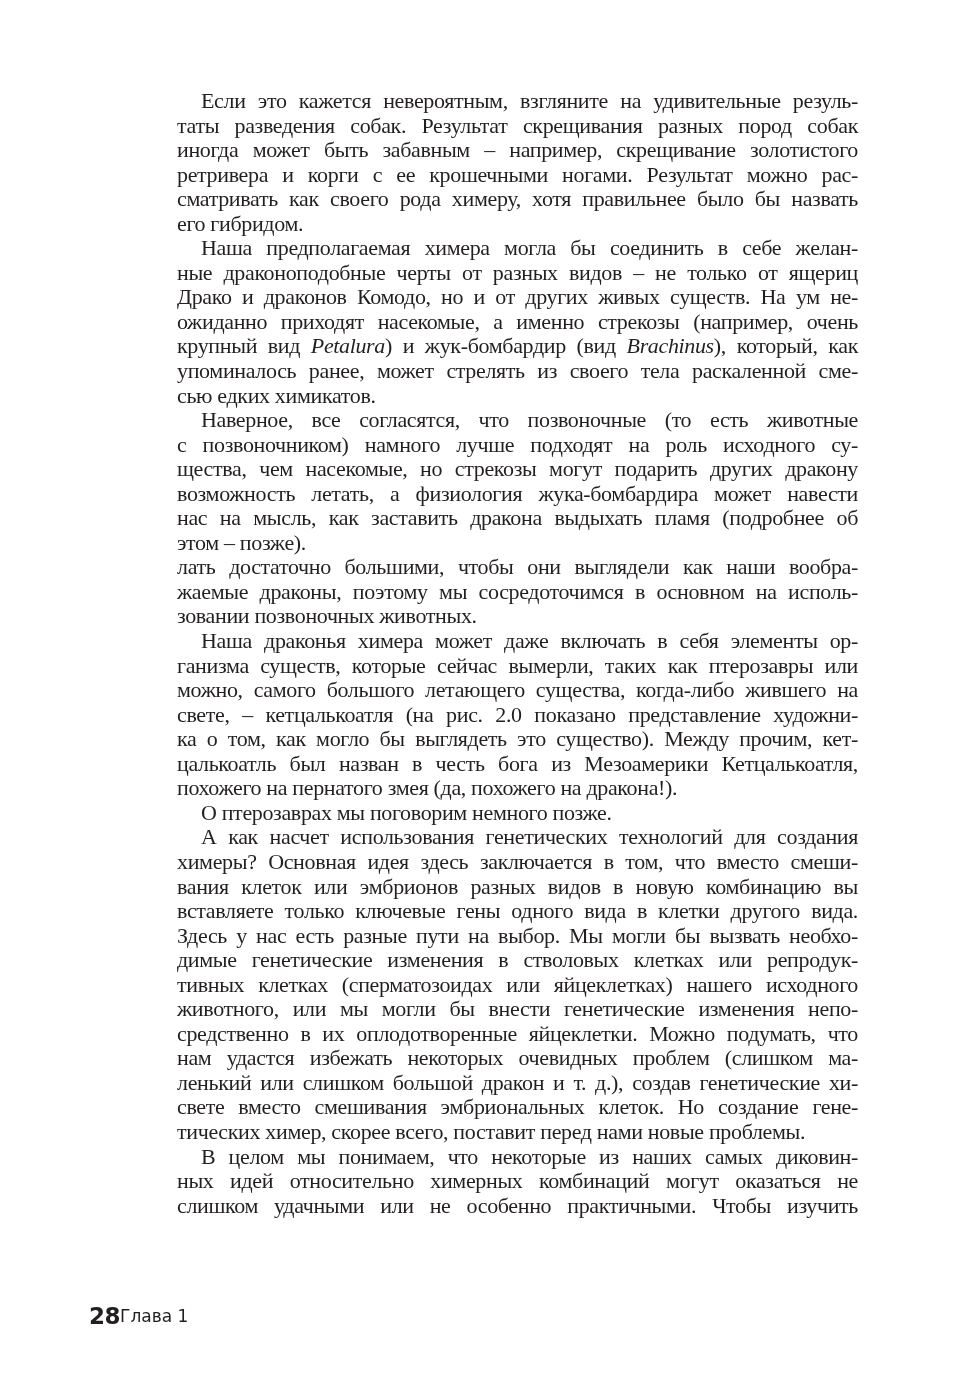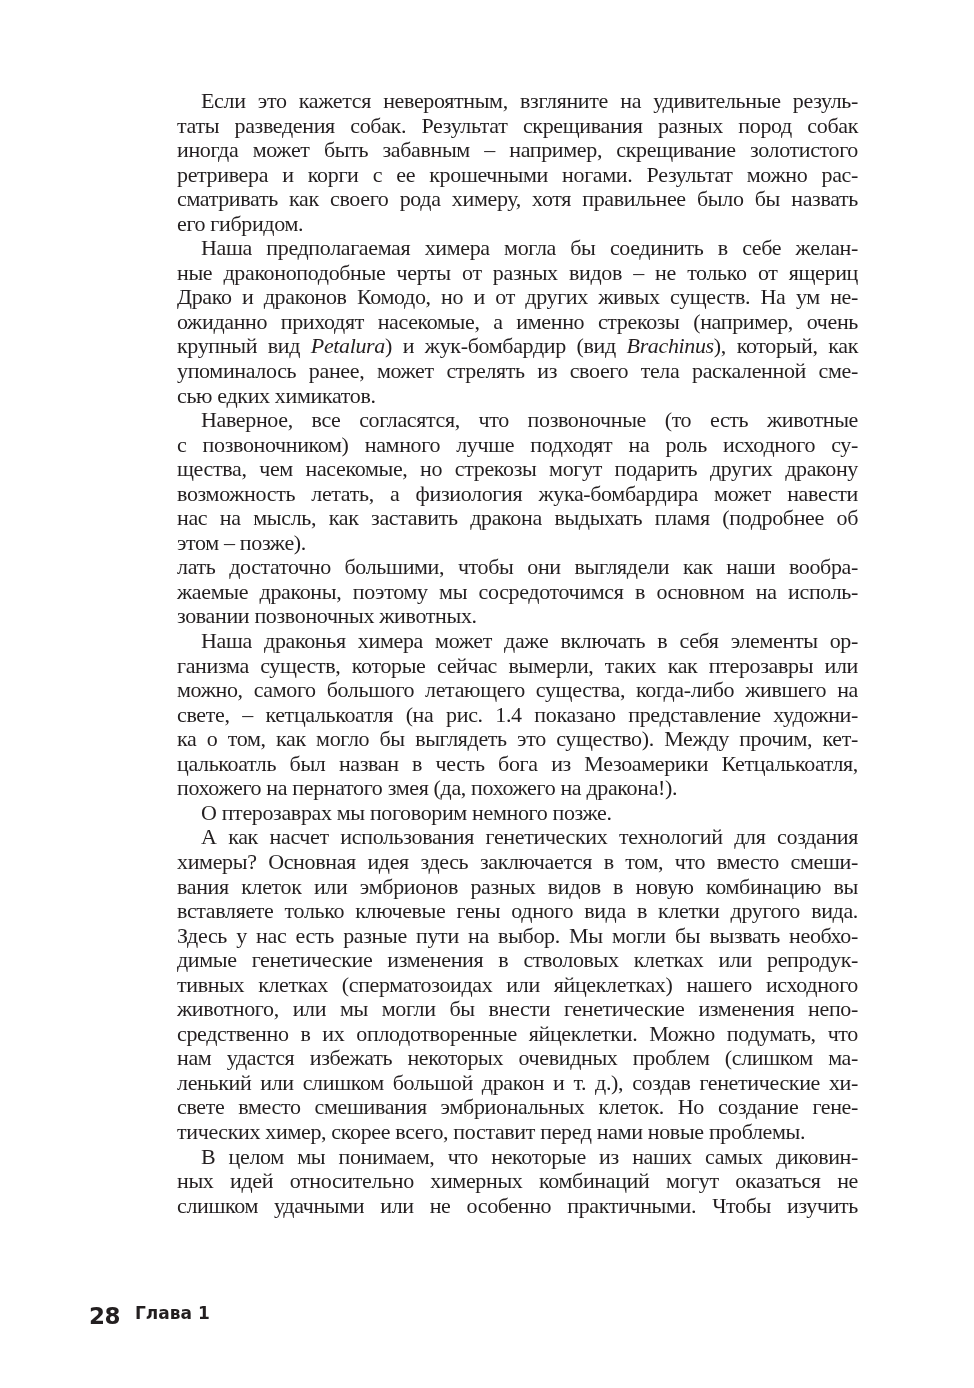--- a/index.html
+++ b/index.html
@@ -51,33 +51,31 @@
       text-align: justify;
       text-align-last: justify;
     }
     .line.last .line-inner { text-align-last: left; }
     em { font-style: italic; }
     .footer {
       position: absolute;
       left: 89px;
       top: 1303px;
       display: flex;
-      align-items: flex-start;
+      align-items: center;
       color: #231f20;
       font-family: "DejaVu Sans", "Liberation Sans", sans-serif;
     }
     .page-number {
       font-weight: bold;
       font-size: 23px;
       letter-spacing: -0.5px;
     }
     .chapter-label {
-      margin-left: 15px;
       font-size: 17px;
-      font-weight: bold;
     }
   </style>
 </head>
 <body>
 
 <div class="page" id="page-body">
     <div class="para">
       <span class="line first">
         <span class="line-inner">Если это кажется невероятным, взгляните на удивительные резуль-</span>
       </span>
@@ -155,21 +153,21 @@
       <span class="line first">
         <span class="line-inner">Наша драконья химера может даже включать в себя элементы ор-</span>
       </span>
       <span class="line">
         <span class="line-inner">ганизма существ, которые сейчас вымерли, таких как птерозавры или</span>
       </span>
       <span class="line">
         <span class="line-inner">можно, самого большого летающего существа, когда-либо жившего на</span>
       </span>
       <span class="line">
-        <span class="line-inner">свете, – кетцалькоатля (на рис. 1.4 показано представление художни-</span>
+        <span class="line-inner">свете, – кетцалькоатля (на рис. 2.0 показано представление художни-</span>
       </span>
       <span class="line">
         <span class="line-inner">ка о том, как могло бы выглядеть это существо). Между прочим, кет-</span>
       </span>
       <span class="line">
         <span class="line-inner">цалькоатль был назван в честь бога из Мезоамерики Кетцалькоатля,</span>
       </span>
       <span class="line last">
         <span class="line-inner">похожего на пернатого змея (да, похожего на дракона!).</span>
       </span>

